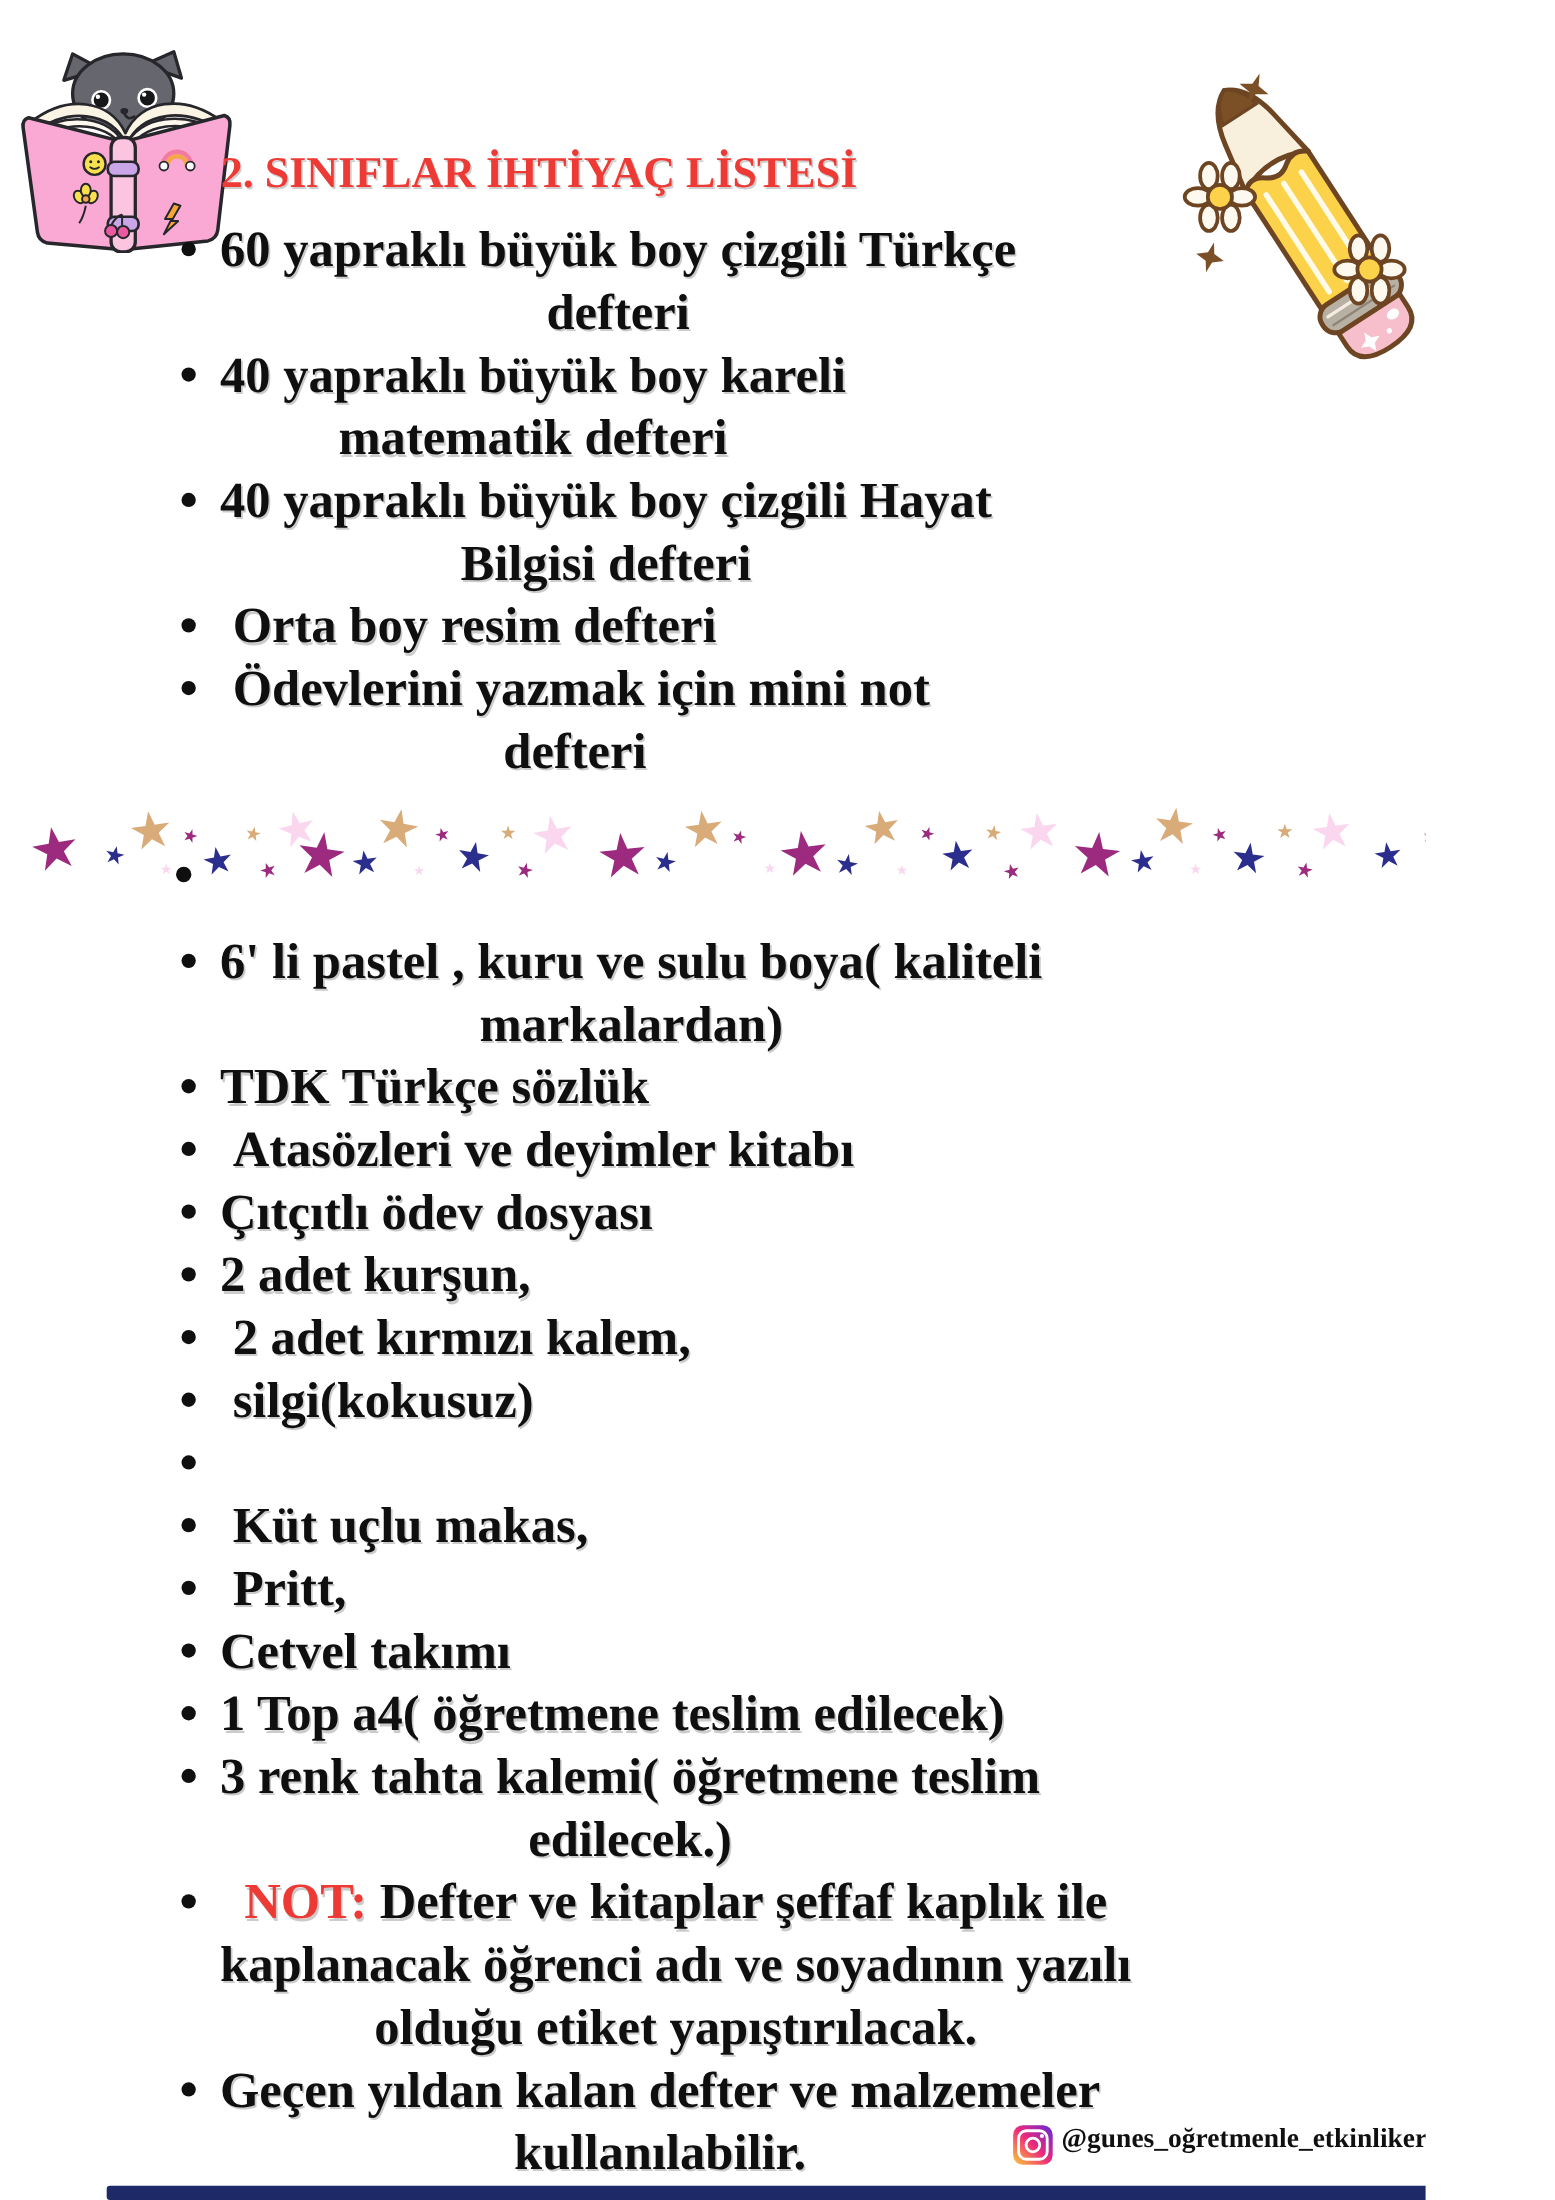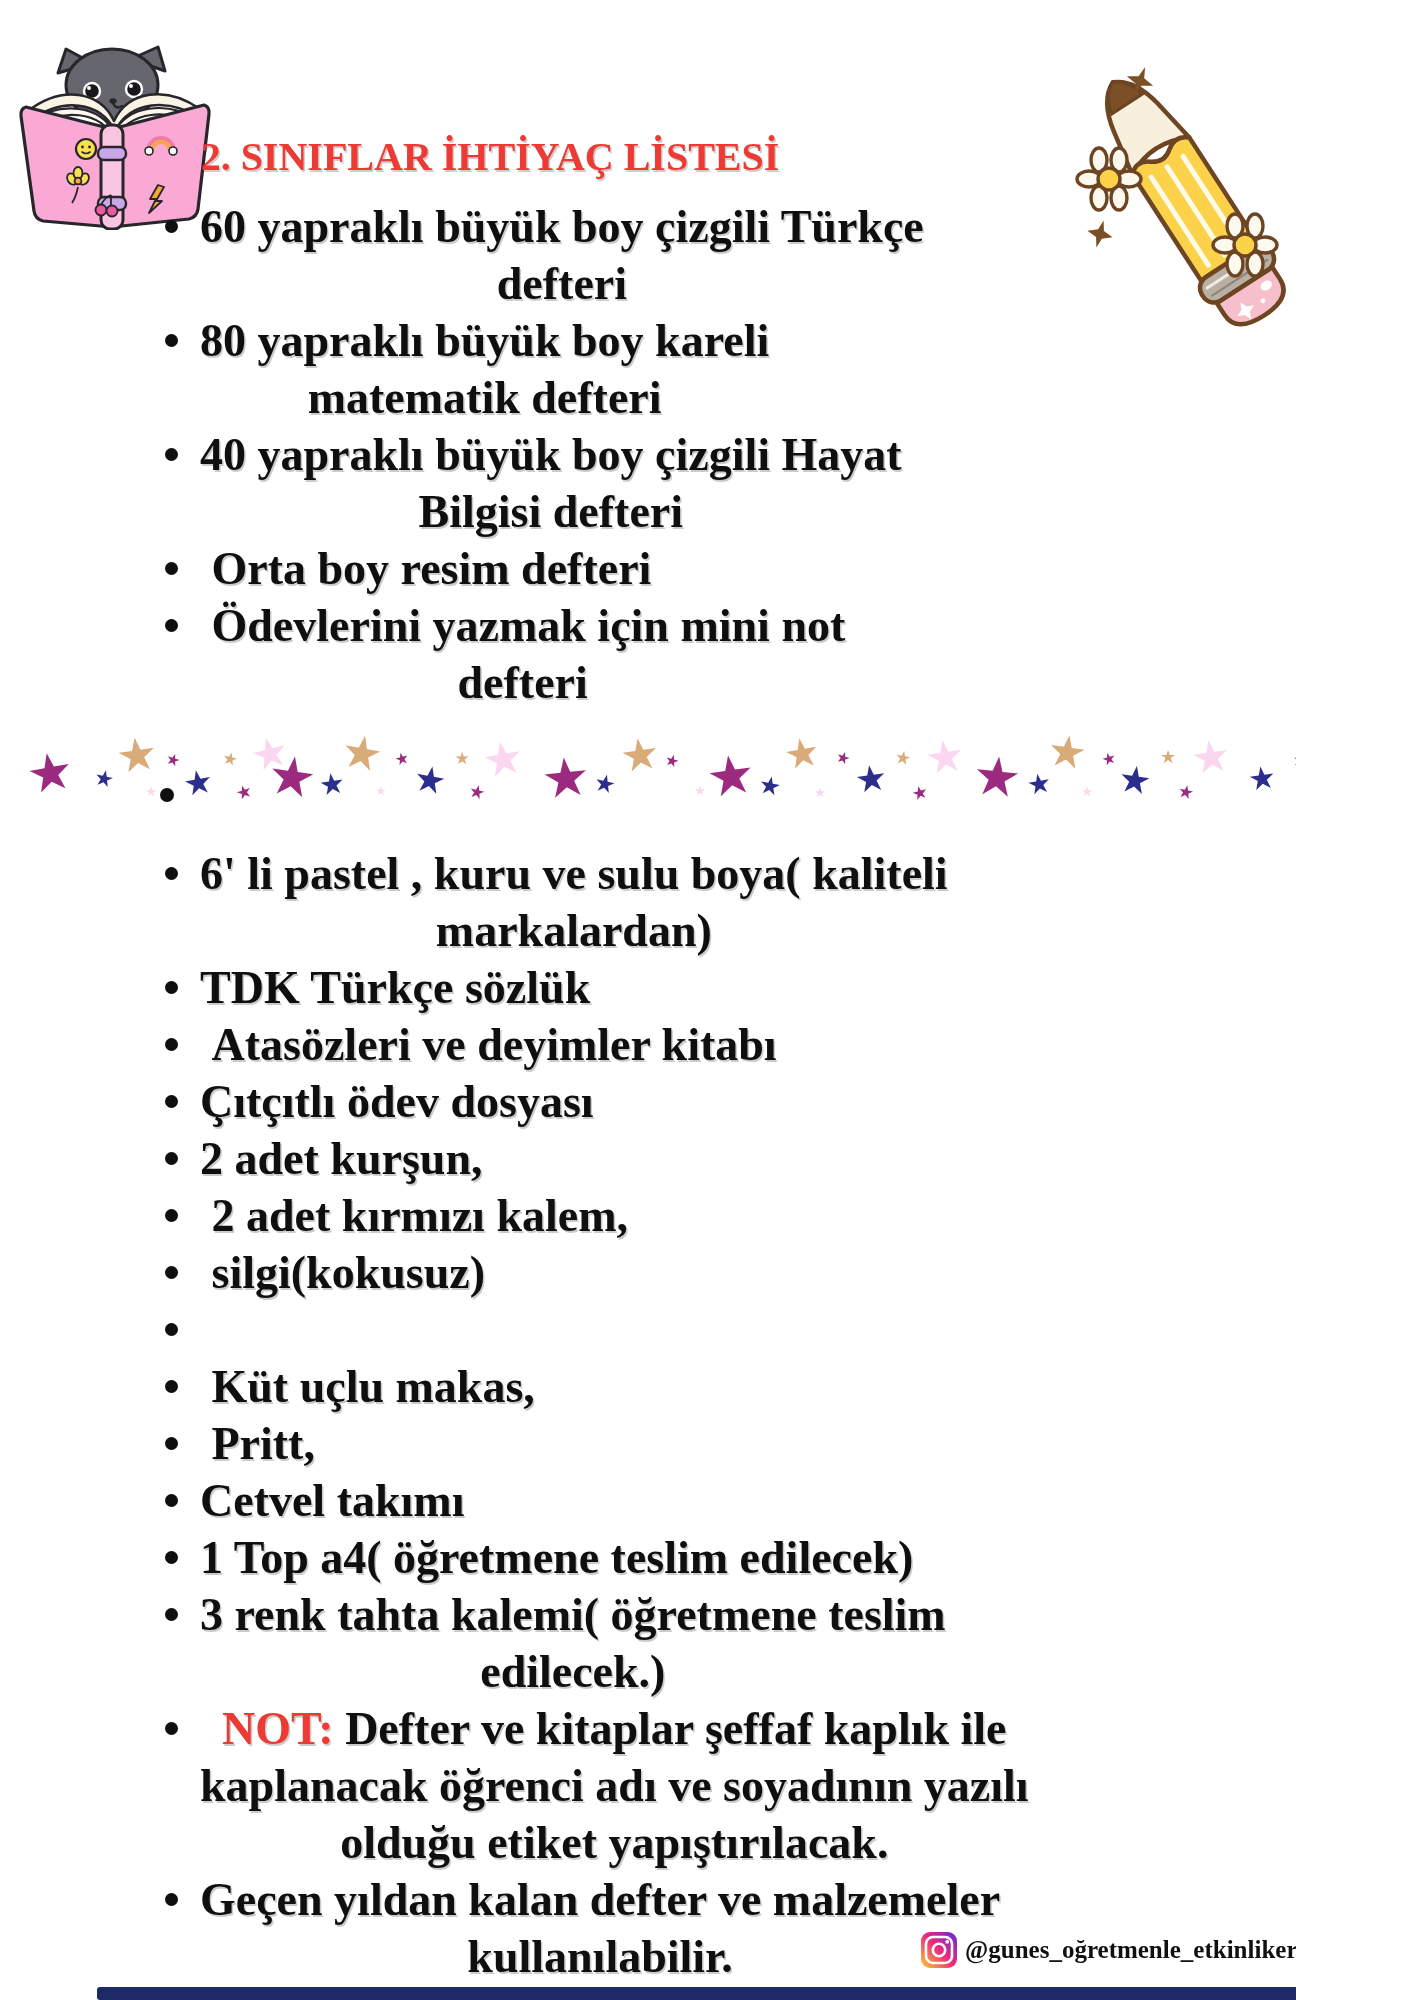--- a/index.html
+++ b/index.html
@@ -30,21 +30,21 @@
   .pencil-illu{left:1063px;top:48px;width:250px;height:290px;}
   .star-band{position:absolute;left:0;top:0;width:1414px;height:2000px;pointer-events:none;}
   .star{
     position:absolute;font-family:"DejaVu Sans",sans-serif;line-height:1;
     display:inline-block;
   }
   .empty-dot{
     position:absolute;left:160px;top:788px;width:14px;height:14px;
     border-radius:50%;background:#0f0f0f;
   }
-  .insta{position:absolute;left:920px;top:1931px;display:flex;align-items:center;gap:7px;}
+  .insta{position:absolute;left:920px;top:1931px;display:flex;gap:7px;}
   .insta .handle{font-size:25px;font-weight:bold;color:#101010;white-space:nowrap;}
   .footer-bar{
     position:absolute;left:97px;top:1987px;width:1229px;height:13px;
     background:#1e2a68;border-radius:3px;
   }
 </style>
 </head>
 <body>
 
 <div class="page">
@@ -144,21 +144,21 @@
   </div>
 
   <div class="list list-top">
       <div class="li">
         <span class="bullet"></span>
         <span class="txt"><span>60 yapraklı büyük boy çizgili Türkçe
 defteri</span></span>
       </div>
       <div class="li">
         <span class="bullet"></span>
-        <span class="txt"><span>80 yapraklı büyük boy kareli
+        <span class="txt"><span>40 yapraklı büyük boy kareli
 matematik defteri</span></span>
       </div>
       <div class="li">
         <span class="bullet"></span>
         <span class="txt"><span>40 yapraklı büyük boy çizgili Hayat
 Bilgisi defteri</span></span>
       </div>
       <div class="li">
         <span class="bullet"></span>
         <span class="txt"><span> Orta boy resim defteri</span></span>

